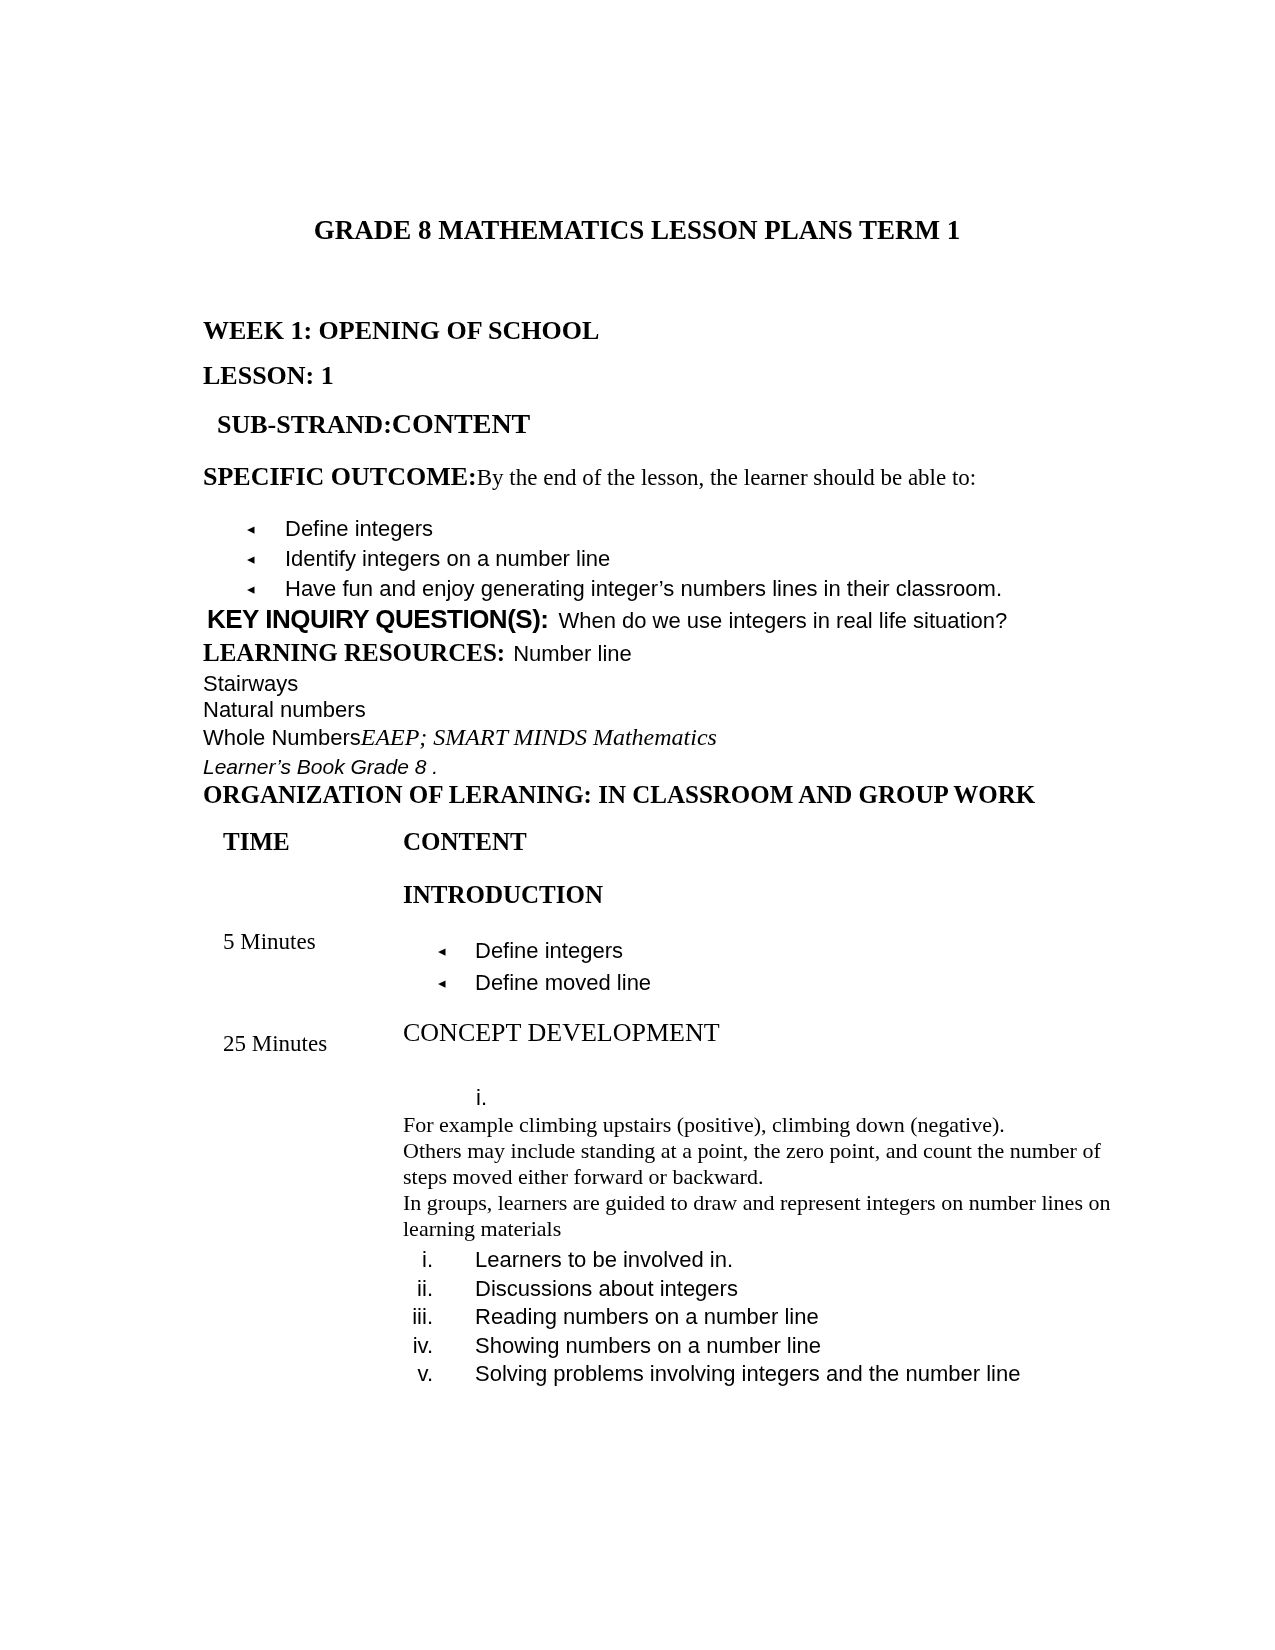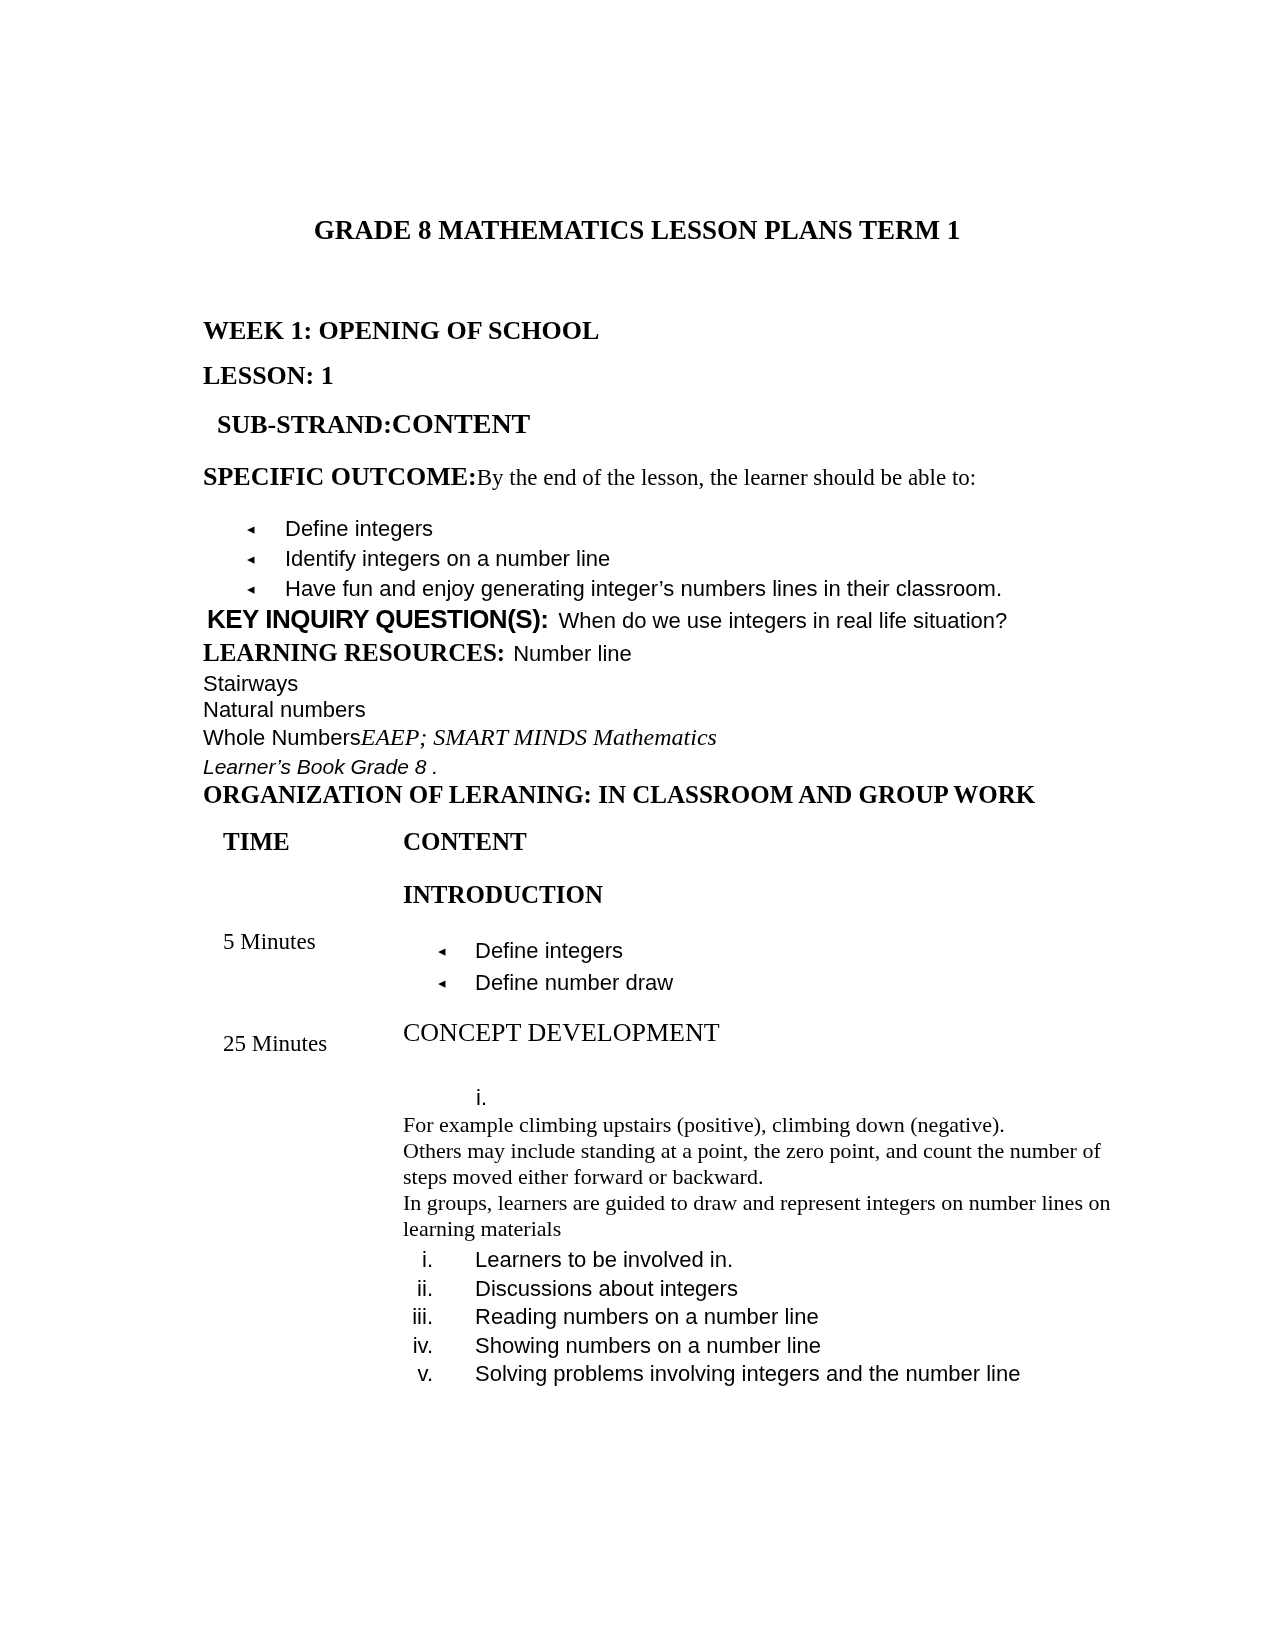--- a/index.html
+++ b/index.html
@@ -137,21 +137,21 @@
       <div class="cell-time th">TIME</div>
       <div class="th">CONTENT</div>
 
       <div class="row-intro-head"></div>
       <div class="row-intro-head intro-heading">INTRODUCTION</div>
 
       <div class="row-intro-bullets cell-time time-cell">5 Minutes</div>
       <div class="row-intro-bullets">
         <ul class="table-bullets sans">
           <li><span class="blt">◂</span><span>Define integers</span></li>
-          <li><span class="blt">◂</span><span>Define number draw</span></li>
+          <li><span class="blt">◂</span><span>Define moved line</span></li>
         </ul>
       </div>
 
       <div class="row-concept cell-time time-cell time-25">25 Minutes</div>
       <div class="row-concept concept-heading">CONCEPT DEVELOPMENT</div>
 
       <div class="row-dev"></div>
       <div class="row-dev">
 
         <div class="dev-item1 sans">

